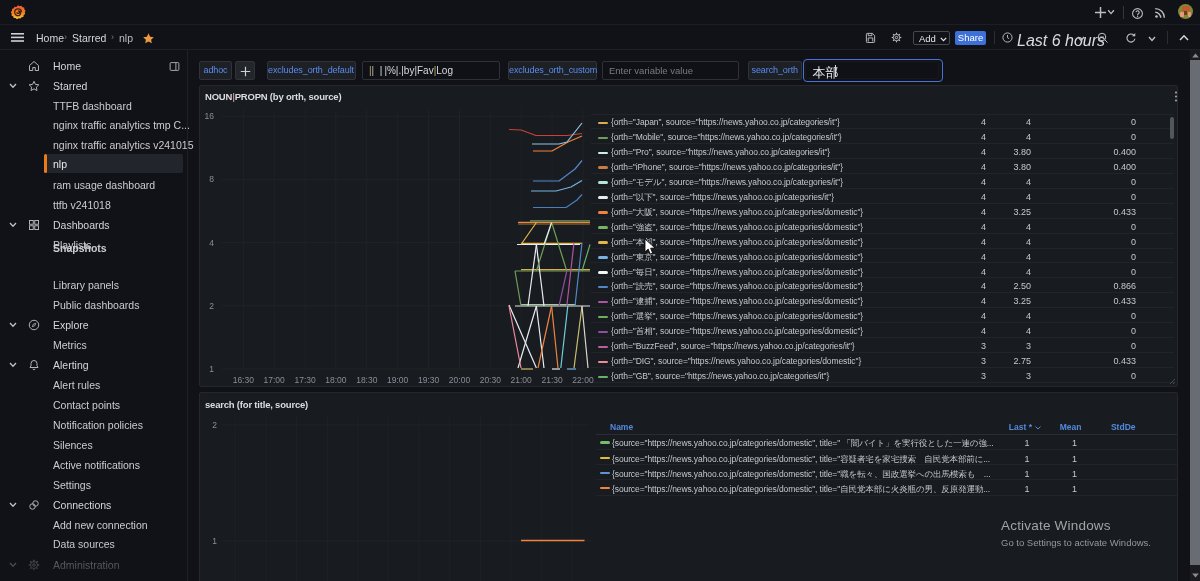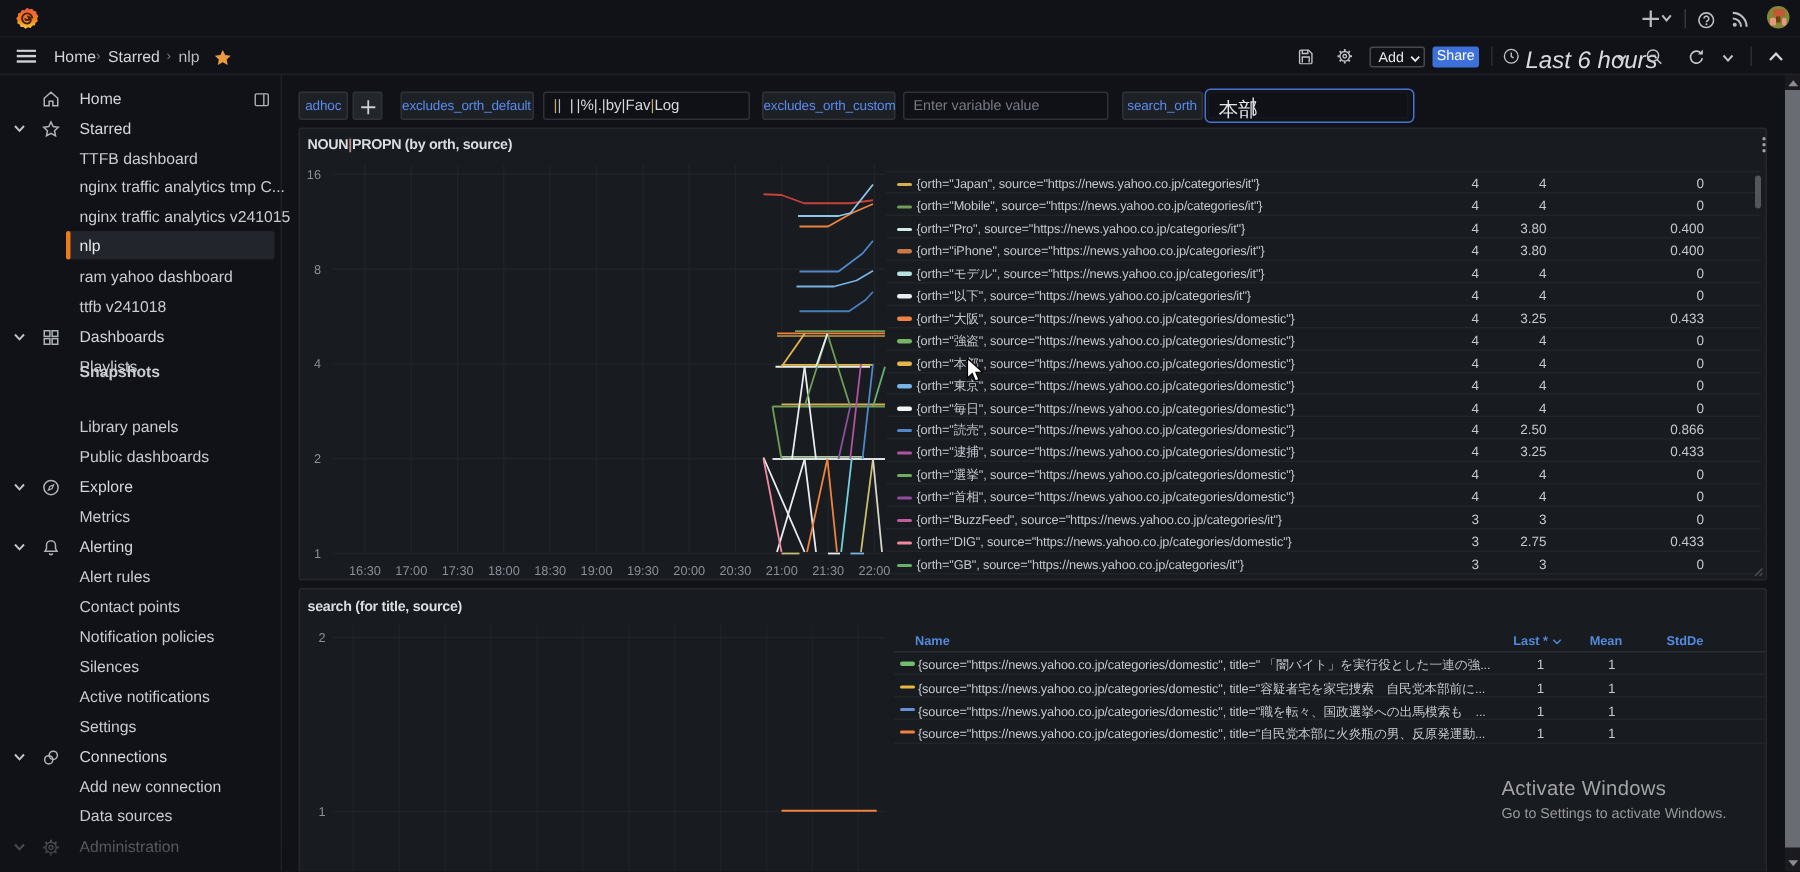--- a/index.html
+++ b/index.html
@@ -148,21 +148,21 @@
         <path fill="none" stroke="#aeb2b9" stroke-width="2" d="M12 2.6 L14.9 8.8 L21.7 9.6 L16.7 14.3 L18 21 L12 17.7 L6 21 L7.3 14.3 L2.3 9.6 L9.1 8.8 Z"></path>
       </svg>
     <span class="navitem" style="top:30px;color:#d4d6da;">Starred</span>
 
     <span class="navitem" style="top:50px;">TTFB dashboard</span>
     <span class="navitem" style="top:68.5px;">nginx traffic analytics tmp C...</span>
     <span class="navitem" style="top:88.5px;">nginx traffic analytics v241015</span>
     <div class="abs" style="left:44px;top:104px;width:139px;height:19px;background:#22252b;border-radius:2px;"></div>
     <div class="abs" style="left:44px;top:104px;width:3px;height:19px;background:#eb7b18;border-radius:2px;"></div>
     <span class="navitem" style="top:108px;color:#e8e9eb;">nlp</span>
-    <span class="navitem" style="top:129px;">ram yahoo dashboard</span>
+    <span class="navitem" style="top:129px;">ram usage dashboard</span>
     <span class="navitem" style="top:149px;">ttfb v241018</span>
 
     <svg class="abs" style="left:9px;top:172px;" width="8" height="6" viewBox="0 0 8 6">
         <path d="M1 1 L4 4.2 L7 1" stroke="#c0c3c9" stroke-width="1.3" fill="none"></path>
       </svg>
     <svg class="abs" style="left:28px;top:169px;" width="12" height="12" viewBox="0 0 24 24">
         <g fill="none" stroke="#aeb2b9" stroke-width="2">
           <rect x="3" y="3" width="7.5" height="7.5"></rect>
           <rect x="13.5" y="3" width="7.5" height="7.5"></rect>
           <rect x="3" y="13.5" width="7.5" height="7.5"></rect>

